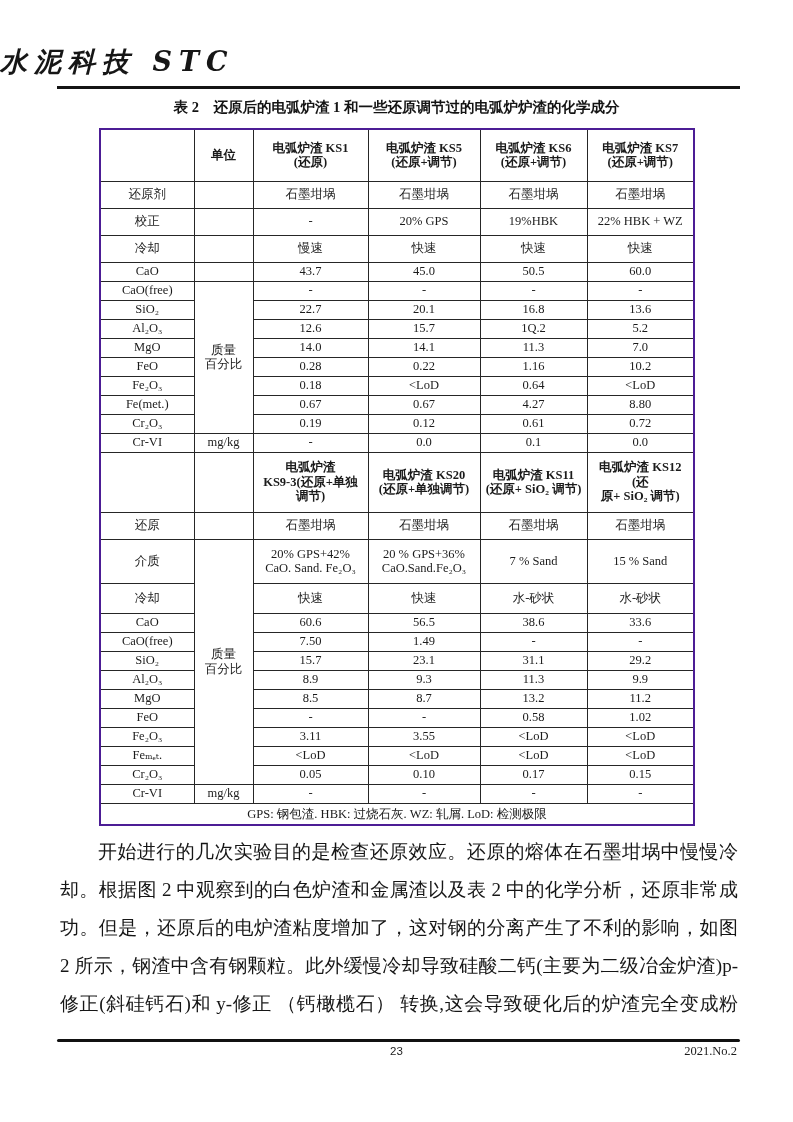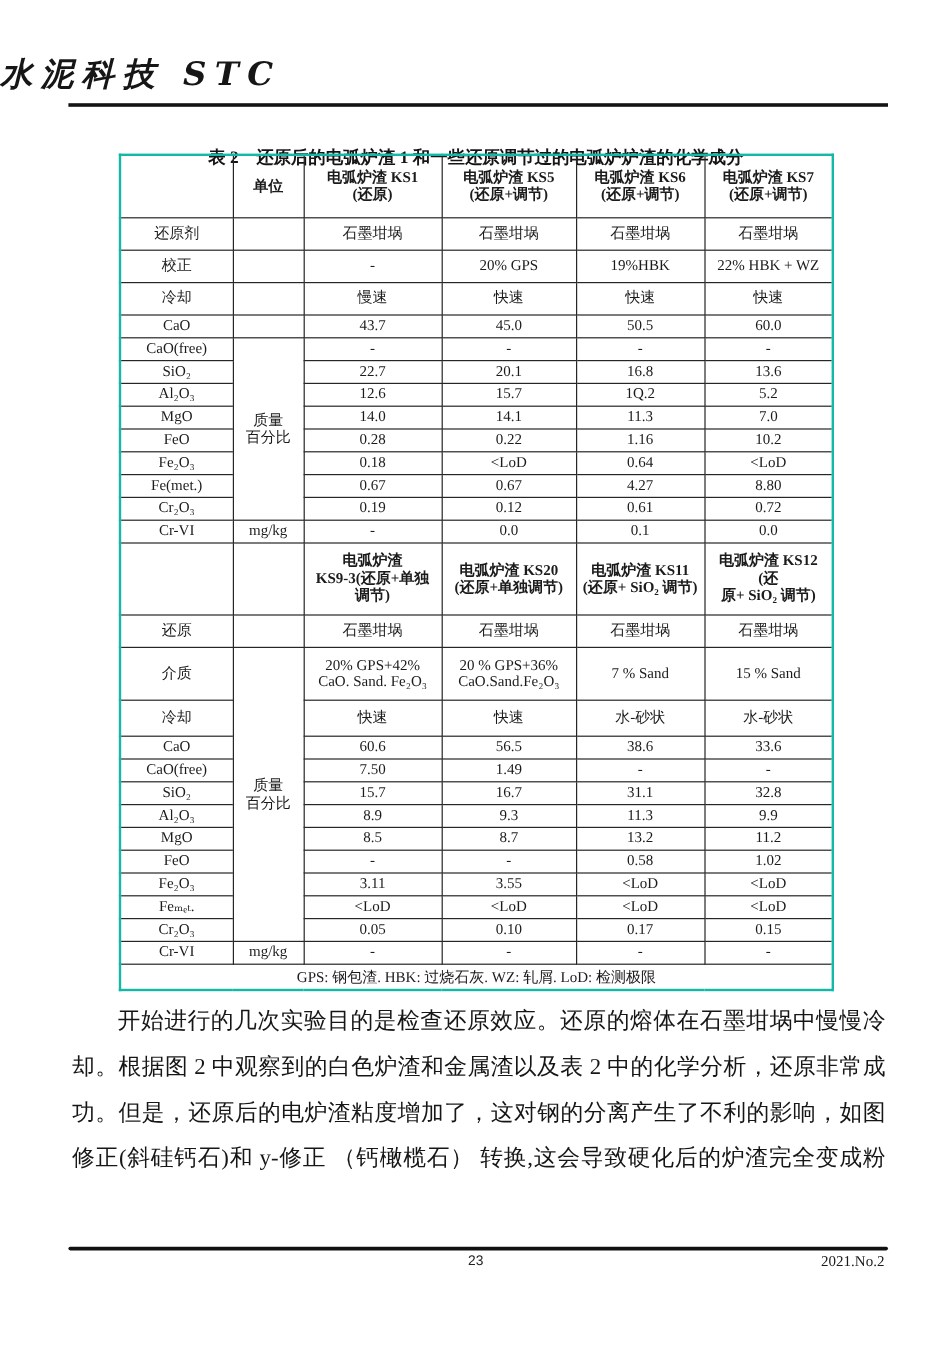--- a/index.html
+++ b/index.html
@@ -16,26 +16,25 @@
     color:#161616;
   }
   .header-rule {
     position:absolute; top:86px; left:57px; width:683px; height:3px;
     background:#141414;
   }
   .table-caption {
     position:absolute; top:98px; left:0; width:793px;
     text-align:center; font-weight:bold; font-size:14.5px; color:#141414;
     font-family:"Liberation Serif",serif;
-    margin-top:24px;
   }
   .table-wrap { position:absolute; top:128px; left:99px; }
   table.comp {
     border-collapse:collapse; table-layout:fixed; width:594px;
-    border:2px solid #14b8a6;
+    border:2px solid #4c1d95;
   }
   table.comp td {
     border:1.5px solid #262626;
     text-align:center; vertical-align:middle;
     padding:0 2px; font-size:12.5px; line-height:1.15;
     overflow:hidden;
   }
   tr.h-head1 { height:52px; }
   tr.h-proc  { height:27px; }
   tr.h-data  { height:19px; }
@@ -256,23 +255,23 @@
   <tr class="h-data">
     <td>CaO(free)</td>
     <td>7.50</td>
     <td>1.49</td>
     <td>-</td>
     <td>-</td>
   </tr>
   <tr class="h-data">
     <td>SiO₂</td>
     <td>15.7</td>
-    <td>16.7</td>
+    <td>23.1</td>
     <td>31.1</td>
-    <td>32.8</td>
+    <td>29.2</td>
   </tr>
   <tr class="h-data">
     <td>Al₂O₃</td>
     <td>8.9</td>
     <td>9.3</td>
     <td>11.3</td>
     <td>9.9</td>
   </tr>
   <tr class="h-data">
     <td>MgO</td>
@@ -322,18 +321,19 @@
     <td class="note-cell" colspan="6">GPS: 钢包渣. HBK: 过烧石灰. WZ: 轧屑. LoD: 检测极限</td>
   </tr>
 </tbody>
     </table>
 </div>
 
 <div class="para">
   <div class="para-line indent">开始进行的几次实验目的是检查还原效应。还原的熔体在石墨坩埚中慢慢冷</div>
   <div class="para-line">却。根据图 2 中观察到的白色炉渣和金属渣以及表 2 中的化学分析，还原非常成</div>
   <div class="para-line">功。但是，还原后的电炉渣粘度增加了，这对钢的分离产生了不利的影响，如图</div>
+  <div class="para-line">2 所示，钢渣中含有钢颗粒。此外缓慢冷却导致硅酸二钙(主要为二级冶金炉渣)p-</div>
   <div class="para-line">修正(斜硅钙石)和 y-修正 （钙橄榄石） 转换,这会导致硬化后的炉渣完全变成粉</div>
 </div>
 
 <div class="footer-rule"></div>
 <div class="page-number">23</div>
 <div class="issue-number">2021.No.2</div>
 
 </body></html>

